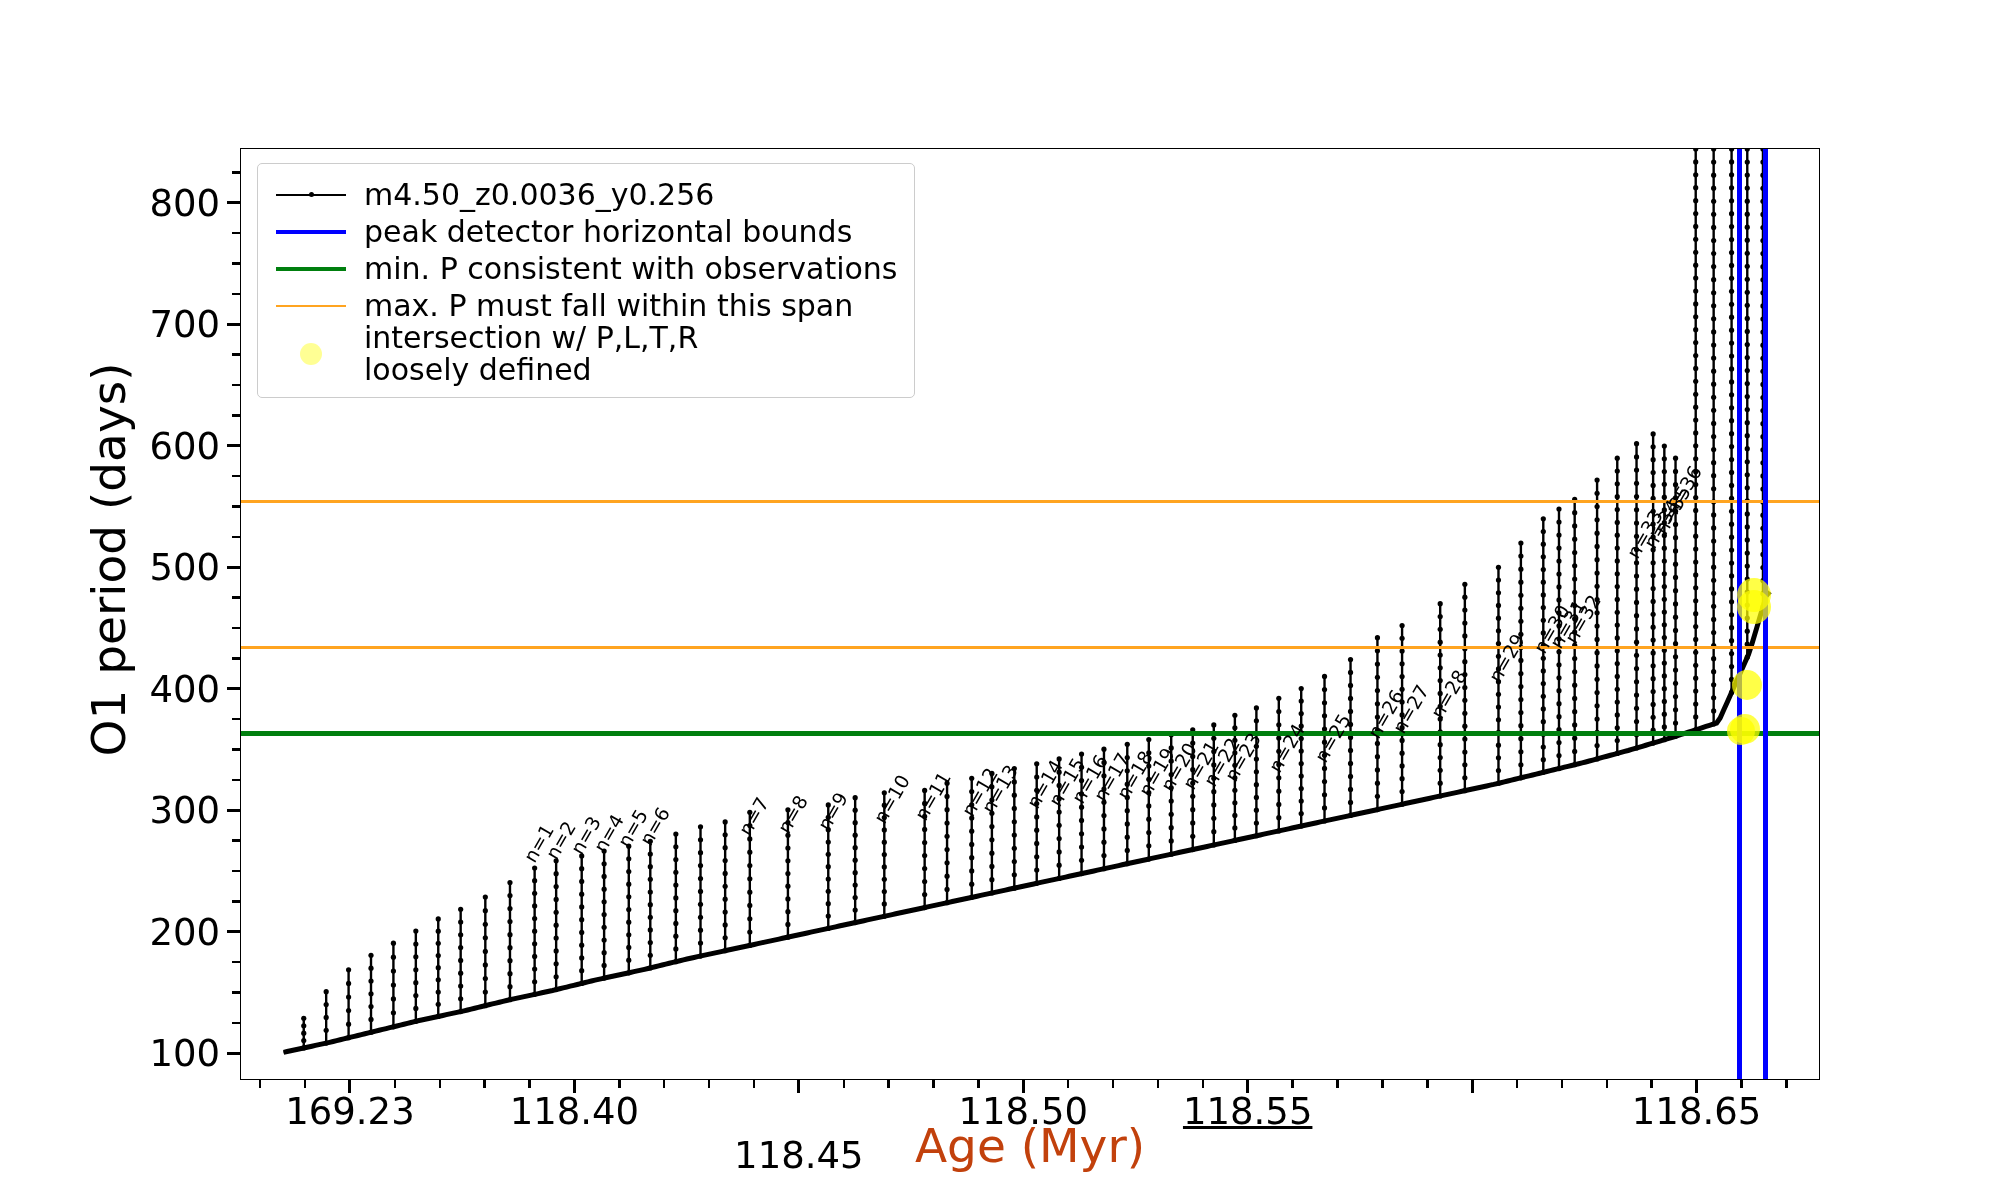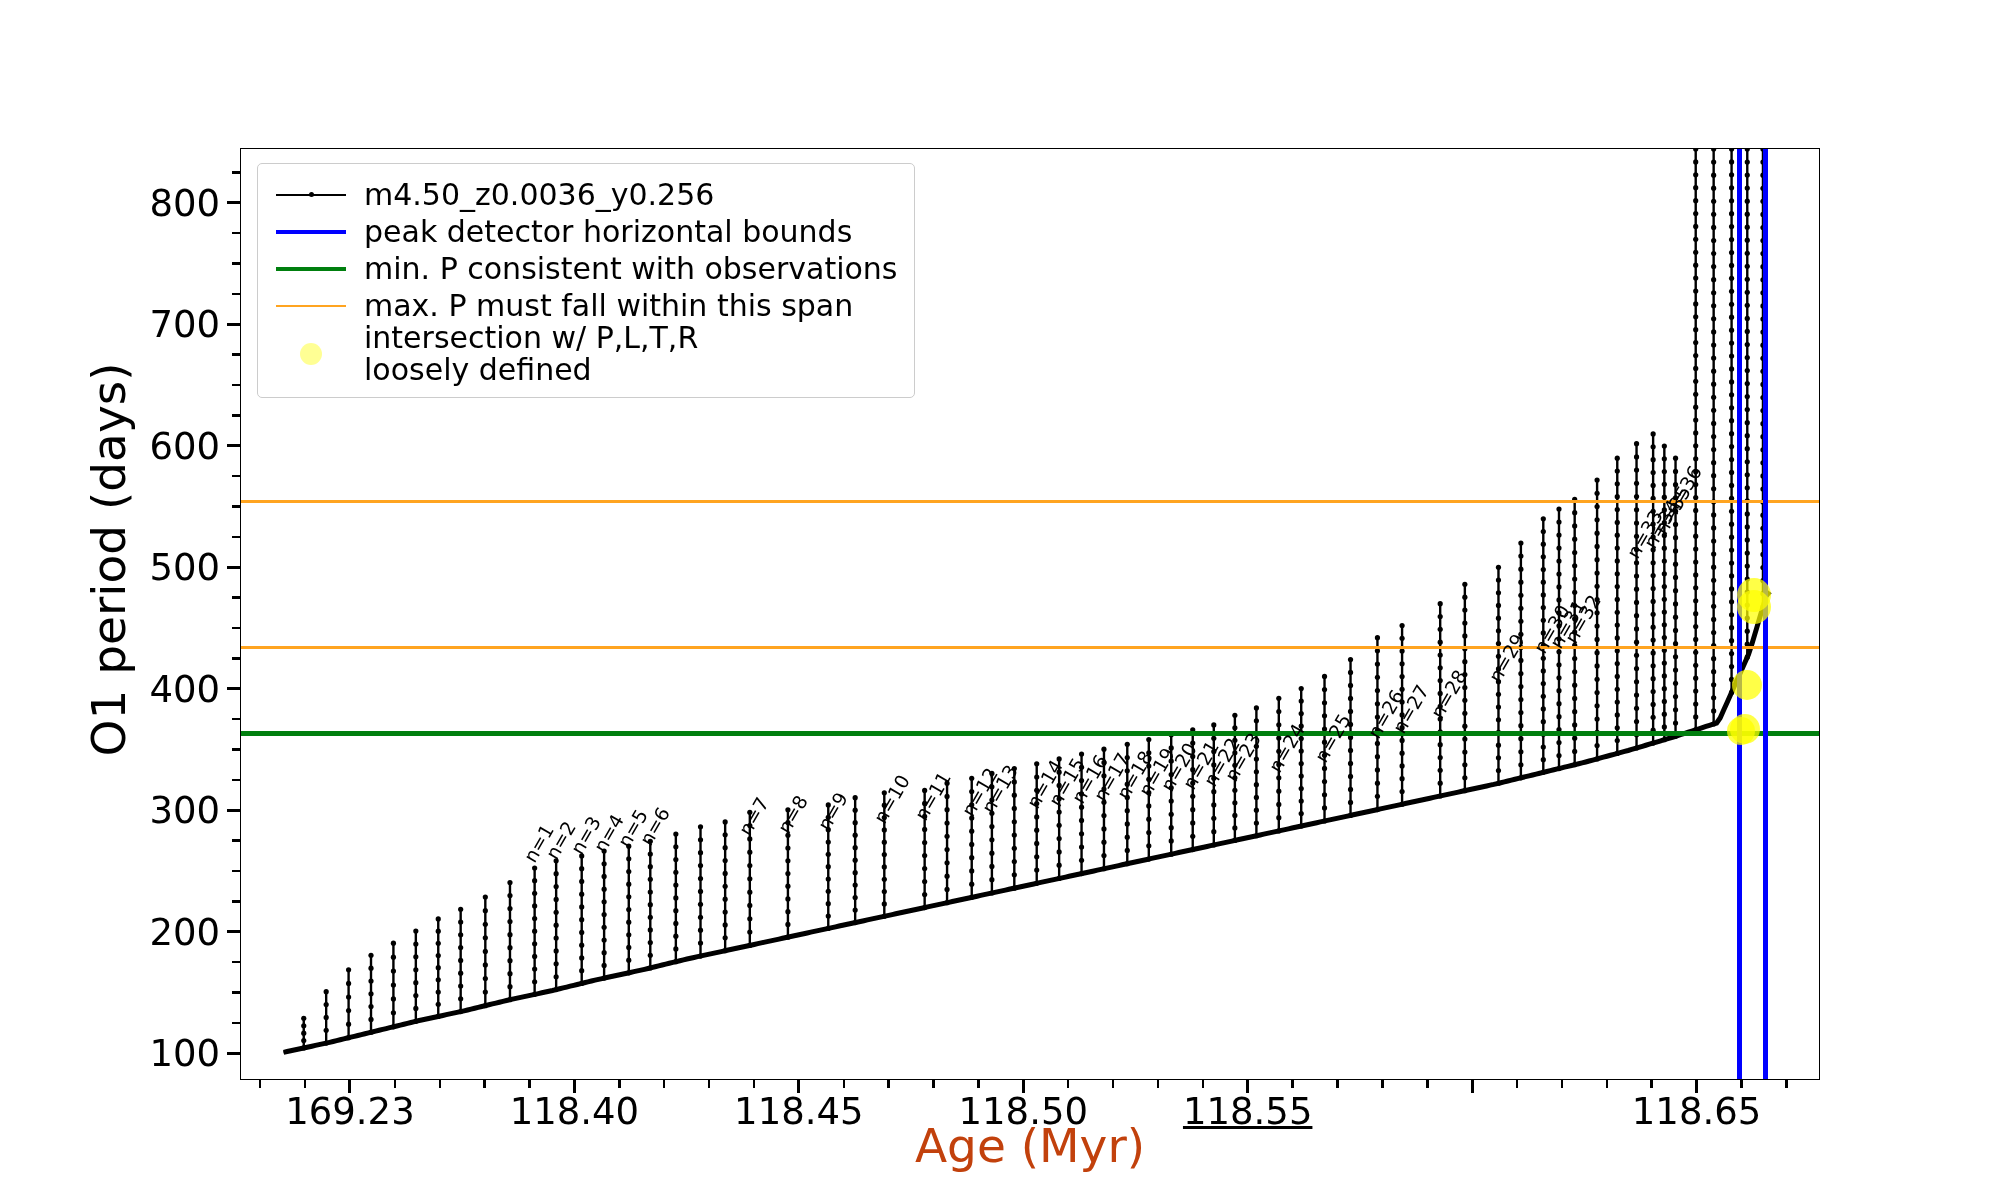--- a/index.html
+++ b/index.html
@@ -263,21 +263,21 @@
       <div class="ytick-label" style="top: 662.243px;">300</div>
       <div class="ytick-label" style="top: 540.73px;">400</div>
       <div class="ytick-label" style="top: 419.218px;">500</div>
       <div class="ytick-label" style="top: 297.705px;">600</div>
       <div class="ytick-label" style="top: 176.193px;">700</div>
       <div class="ytick-label" style="top: 54.6806px;">800</div>
     </div>
   <div id="xtick-labels">
       <div class="xtick-label" style="left: 109.972px;">169.23</div>
       <div class="xtick-label" style="left: 334.403px;">118.40</div>
-      <div class="xtick-label" style="left: 558.835px;">118.45</div>
+      <div class="xtick-label" style="left: 558.835px; margin-top: 44px;">118.45</div>
       <div class="xtick-label" style="left: 783.267px;">118.50</div>
       <div class="xtick-label" style="left: 1007.7px; text-decoration: underline;">118.55</div>
       <div class="xtick-label" style="left: 1456.56px;">118.65</div>
     </div>
   <div id="ticks-y">
       <div class="tick-major-y" style="top: 903.767px;"></div>
       <div class="tick-major-y" style="top: 782.255px;"></div>
       <div class="tick-major-y" style="top: 660.743px;"></div>
       <div class="tick-major-y" style="top: 539.23px;"></div>
       <div class="tick-major-y" style="top: 417.718px;"></div>

